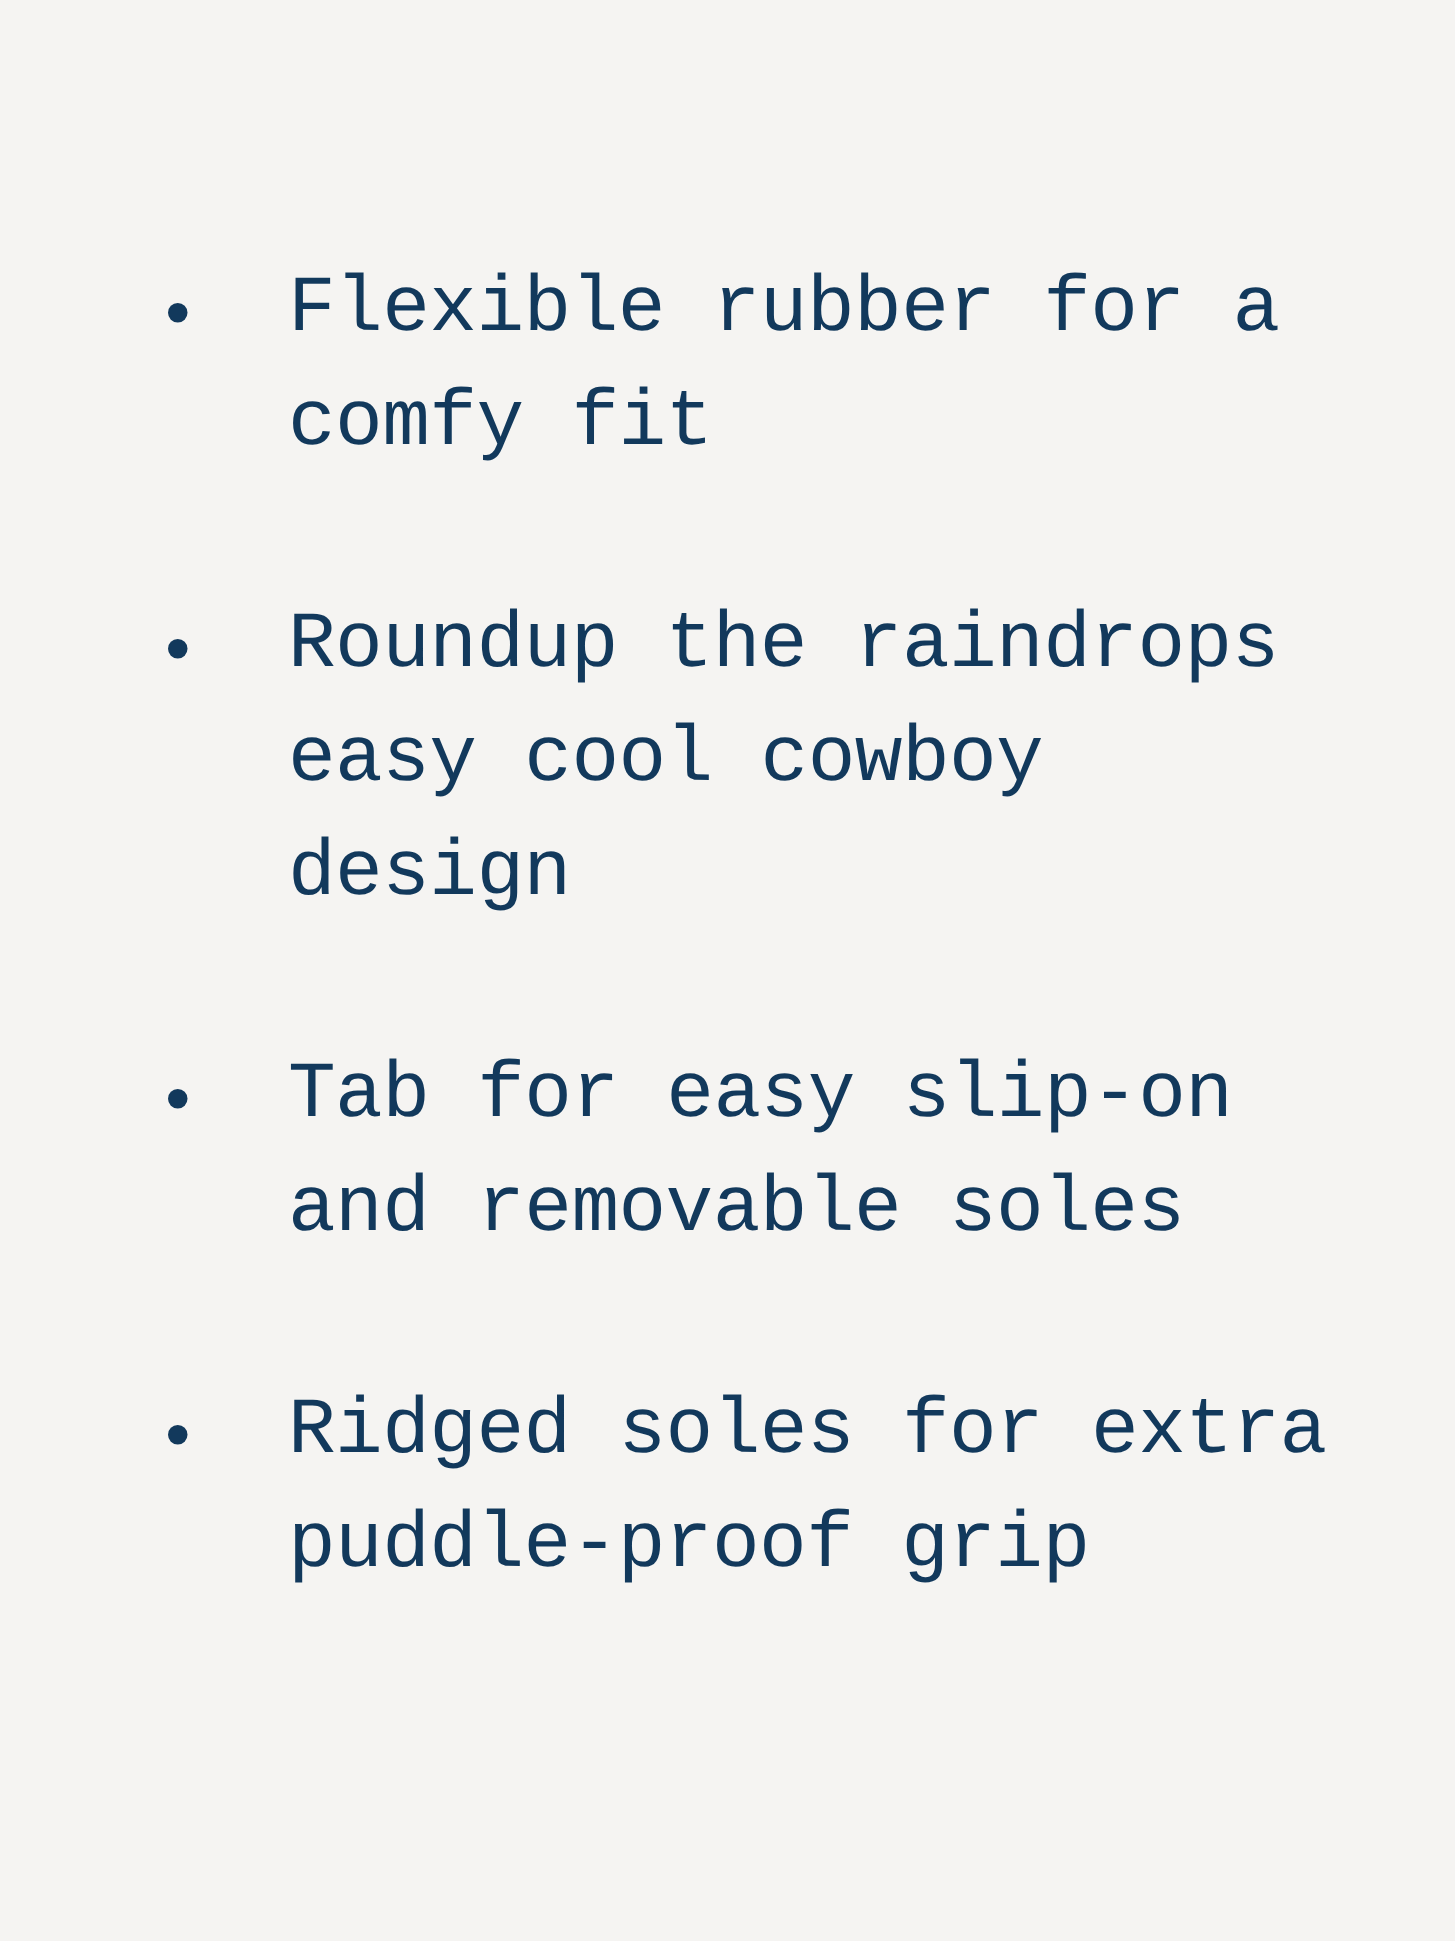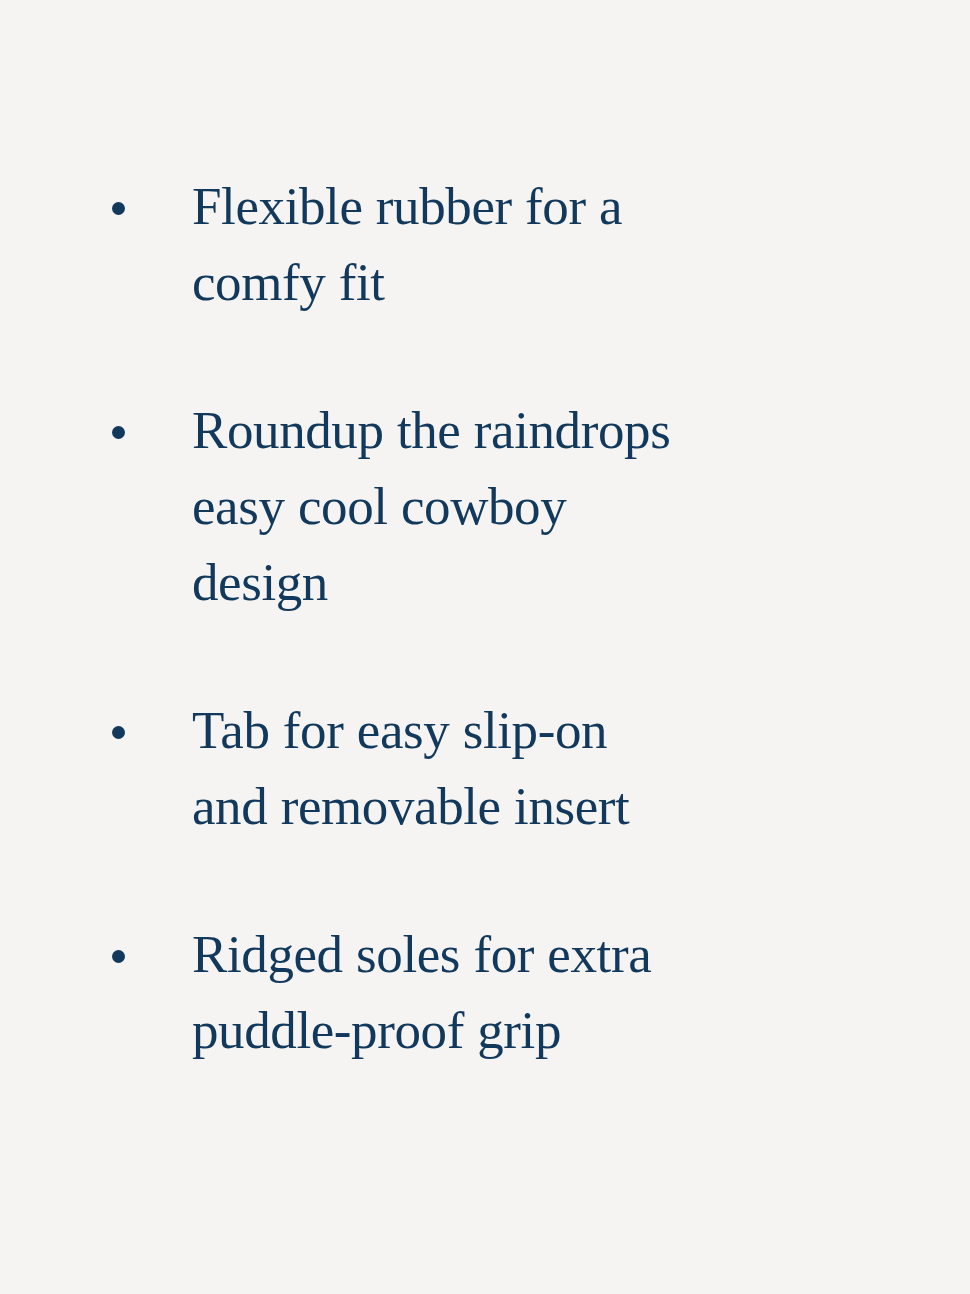--- a/index.html
+++ b/index.html
@@ -51,21 +51,21 @@
     left: 112px;
     top: 34px;
     width: 13px;
     height: 13px;
     border-radius: 50%;
     background: #12395c;
   }
 
   .feature-text {
     display: block;
-    font-family: Liberation Serif, serif;
+    font-family: Liberation Mono, monospace;
     font-weight: 300;
     font-size: 53px;
     line-height: 76px;
     letter-spacing: -0.4px;
     color: #12395c;
     white-space: pre-line;
     word-spacing: 0.5px;
   }
 </style>
 </head>
@@ -84,21 +84,21 @@
     <li class="feature-item">
       <span class="bullet-marker"></span>
       <span class="feature-text">Roundup the raindrops
 easy cool cowboy
 design</span>
     </li>
 
     <li class="feature-item">
       <span class="bullet-marker"></span>
       <span class="feature-text">Tab for easy slip-on
-and removable insert</span>
+and removable soles</span>
     </li>
 
     <li class="feature-item">
       <span class="bullet-marker"></span>
       <span class="feature-text">Ridged soles for extra
 puddle-proof grip</span>
     </li>
 
   </ul>
 

